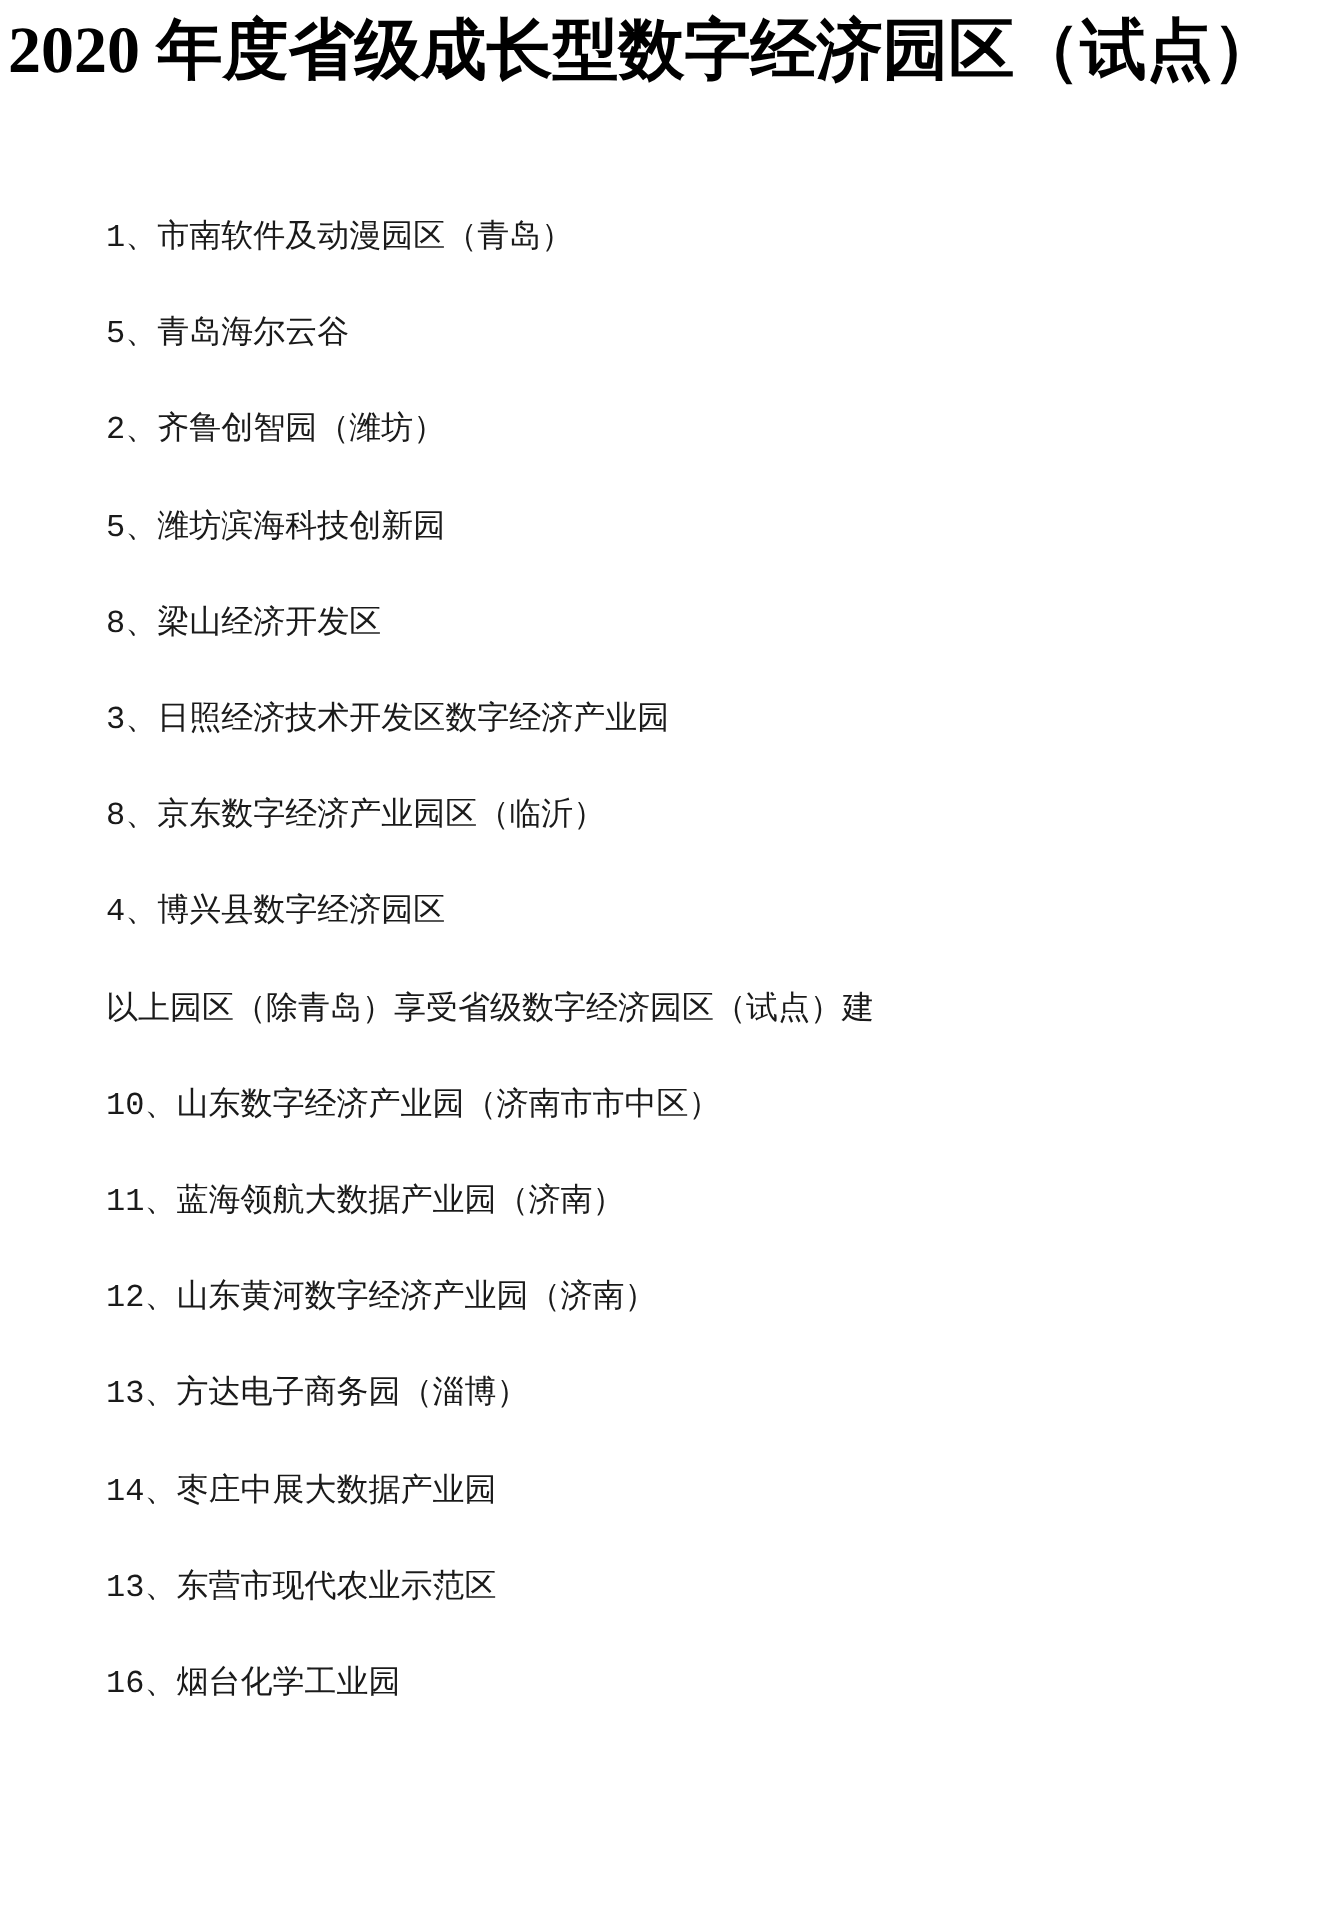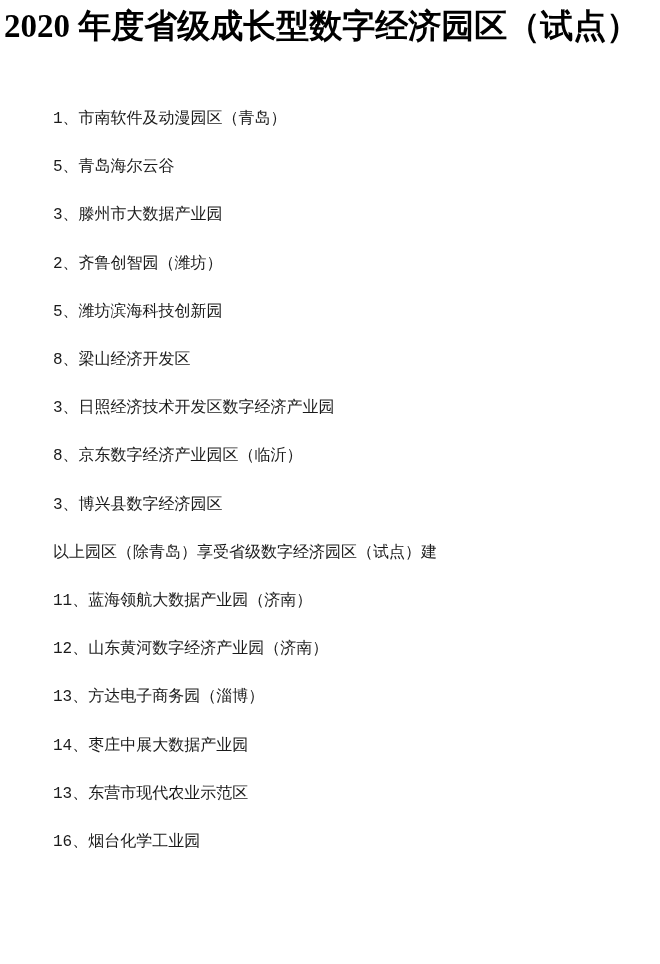--- a/index.html
+++ b/index.html
@@ -50,32 +50,32 @@
 </head>
 <body>
 
 <div class="page">
   <h1 class="doc-title">2020 年度省级成长型数字经济园区（试点）</h1>
 
   <div class="content">
     <div id="list-group-1">
         <p class="indent">1、市南软件及动漫园区（青岛）</p>
         <p class="indent">5、青岛海尔云谷</p>
-        <p class="indent">3、滕州市大数据产业园</p>
         <p class="indent">2、齐鲁创智园（潍坊）</p>
         <p class="indent">5、潍坊滨海科技创新园</p>
         <p class="indent">8、梁山经济开发区</p>
         <p class="indent">3、日照经济技术开发区数字经济产业园</p>
         <p class="indent">8、京东数字经济产业园区（临沂）</p>
-        <p class="indent">3、博兴县数字经济园区</p>
+        <p class="indent">4、博兴县数字经济园区</p>
       </div>
 
     <p class="indent">以上园区（除青岛）享受省级数字经济园区（试点）建</p>
 
     <div id="list-group-2">
+        <p class="indent">10、山东数字经济产业园（济南市市中区）</p>
         <p class="indent">11、蓝海领航大数据产业园（济南）</p>
         <p class="indent">12、山东黄河数字经济产业园（济南）</p>
         <p class="indent">13、方达电子商务园（淄博）</p>
         <p class="indent">14、枣庄中展大数据产业园</p>
         <p class="indent">13、东营市现代农业示范区</p>
         <p class="indent">16、烟台化学工业园</p>
       </div>
   </div>
 </div>
 

